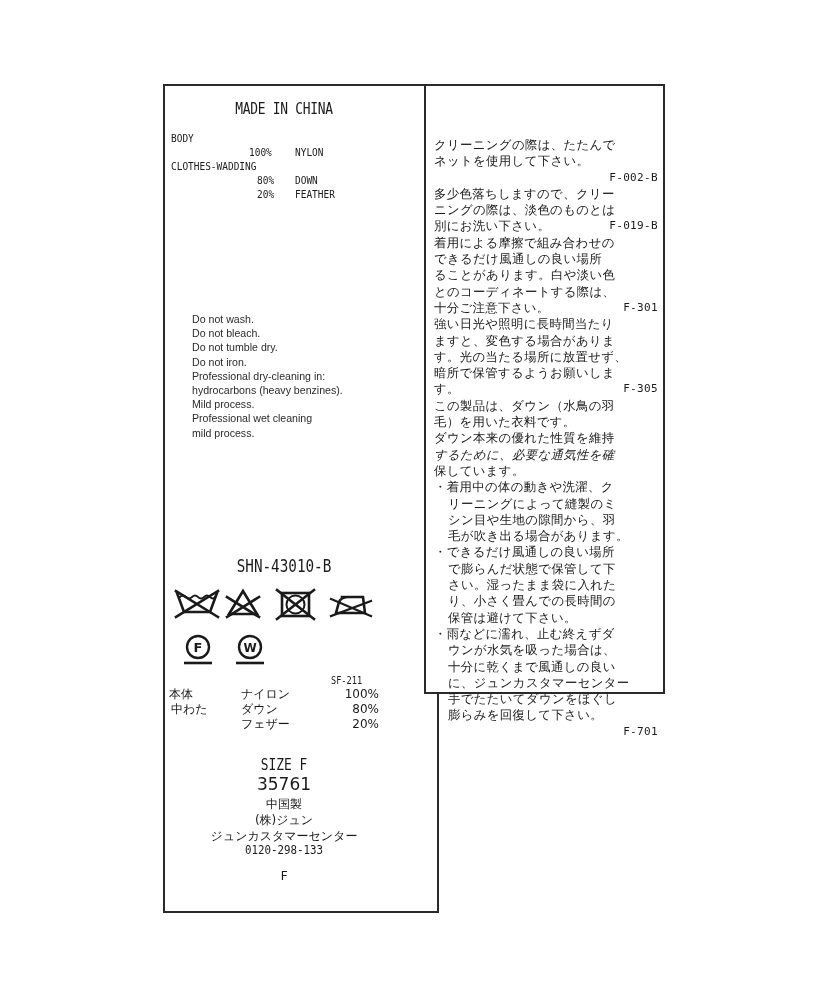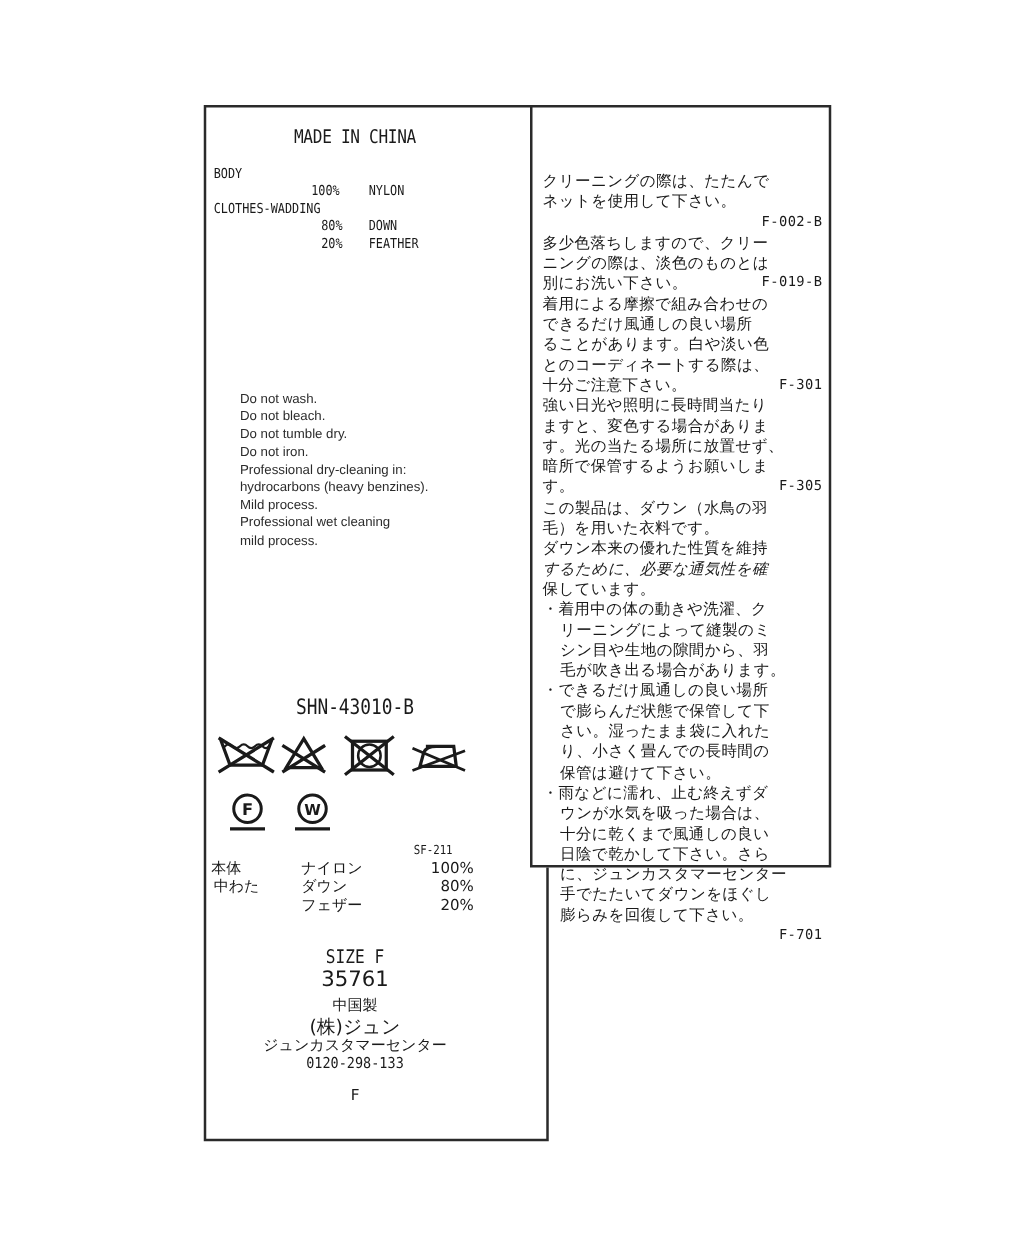--- a/index.html
+++ b/index.html
@@ -99,21 +99,21 @@
   <div class="abs jp-comp" style="left:150px; top:601px; width:64px; text-align:right;">100%</div>
   <div class="abs jp-comp" style="left:6px; top:616px;">中わた</div>
   <div class="abs jp-comp" style="left:76px; top:616px;">ダウン</div>
   <div class="abs jp-comp" style="left:150px; top:616px; width:64px; text-align:right;">80%</div>
   <div class="abs jp-comp" style="left:76px; top:631px;">フェザー</div>
   <div class="abs jp-comp" style="left:150px; top:631px; width:64px; text-align:right;">20%</div>
 
   <div class="abs footer mono" style="top:670px; font-size:15px; transform:scaleX(0.86);">SIZE F</div>
   <div class="abs footer" style="top:688px; font-size:17px;">35761</div>
   <div class="abs footer" style="top:710px; font-size:12px;">中国製</div>
-  <div class="abs footer" style="top:726px; font-size:15px;">(株)ジュン</div>
+  <div class="abs footer" style="top:726px; font-size:12px;">(株)ジュン</div>
   <div class="abs footer" style="top:742px; font-size:12px;">ジュンカスタマーセンター</div>
   <div class="abs footer mono" style="top:757px; font-size:12px; transform:scaleX(0.9);">0120-298-133</div>
   <div class="abs footer mono" style="top:783px; font-size:12px;">F</div>
 </div>
 
 <div id="tag-right" class="tag">
   <div class="abs jp" id="jp-lines">
       <div class="ln" style="position: relative;"><span>クリーニングの際は、たたんで</span></div>
       <div class="ln" style="position: relative;"><span>ネットを使用して下さい。</span></div>
       <div class="ln r" style="position: relative;"><span>F-002-B</span></div>
@@ -140,19 +140,18 @@
       <div class="ln ind" style="position: relative;"><span>シン目や生地の隙間から、羽</span></div>
       <div class="ln ind" style="position: relative;"><span>毛が吹き出る場合があります。</span></div>
       <div class="ln" style="position: relative;"><span>・できるだけ風通しの良い場所</span></div>
       <div class="ln ind" style="position: relative;"><span>で膨らんだ状態で保管して下</span></div>
       <div class="ln ind" style="position: relative;"><span>さい。湿ったまま袋に入れた</span></div>
       <div class="ln ind" style="position: relative;"><span>り、小さく畳んでの長時間の</span></div>
       <div class="ln ind" style="position: relative;"><span>保管は避けて下さい。</span></div>
       <div class="ln" style="position: relative;"><span>・雨などに濡れ、止む終えずダ</span></div>
       <div class="ln ind" style="position: relative;"><span>ウンが水気を吸った場合は、</span></div>
       <div class="ln ind" style="position: relative;"><span>十分に乾くまで風通しの良い</span></div>
-      <div class="ln ind" style="position: relative;"><span>日陰で乾かして下さい。さら</span></div>
       <div class="ln ind" style="position: relative;"><span>に、ジュンカスタマーセンター</span></div>
       <div class="ln ind" style="position: relative;"><span>手でたたいてダウンをほぐし</span></div>
       <div class="ln ind" style="position: relative;"><span>膨らみを回復して下さい。</span></div>
       <div class="ln r" style="position: relative;"><span>F-701</span></div>
     </div>
 </div>
 
 </body></html>

